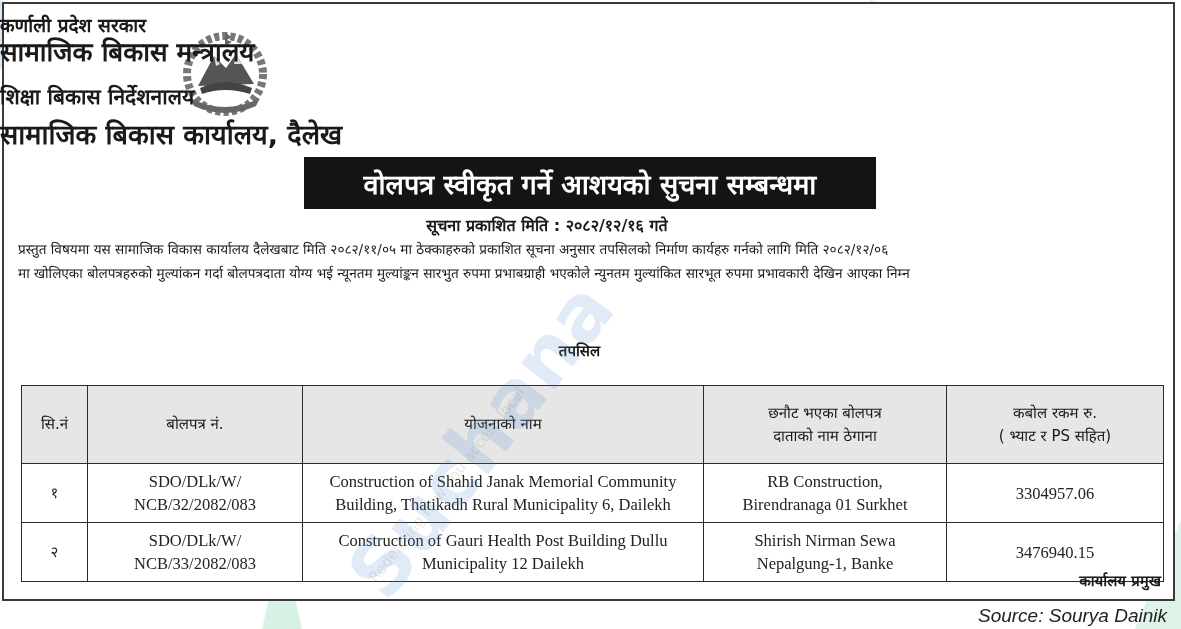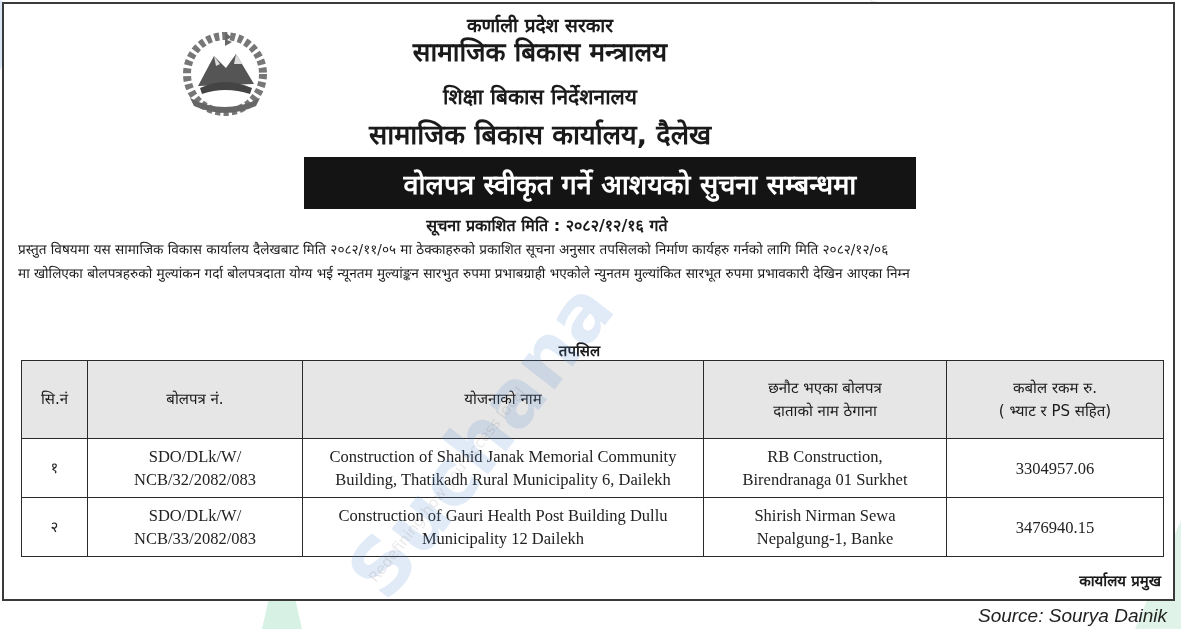--- a/index.html
+++ b/index.html
@@ -29,21 +29,21 @@
     position: absolute;
     left: 176px;
     top: 28px;
     width: 98px;
     height: 92px;
   }
   .hdr {
     position: absolute;
     left: 0;
     width: 1080px;
-    text-align: center;
+    text-align: left;
     font-family: "DejaVu Sans", "Liberation Sans", sans-serif;
     color: #1a1a1a;
     white-space: nowrap;
   }
   .hdr.l1 { top: 12px;  font-size: 19px; font-weight: bold; }
   .hdr.l2 { top: 33px;  font-size: 26px; font-weight: bold; }
   .hdr.l3 { top: 82px;  font-size: 21px; font-weight: bold; }
   .hdr.l4 { top: 115px; font-size: 27px; font-weight: bold; }
   .title-bar {
     position: absolute;
@@ -53,21 +53,20 @@
     height: 52px;
     background: #141414;
     color: #ffffff;
     display: flex;
     align-items: center;
     justify-content: center;
     font-family: "DejaVu Sans", "Liberation Sans", sans-serif;
     font-size: 27px;
     font-weight: bold;
     white-space: nowrap;
-    padding-left: 40px;
   }
   .pub-date {
     position: absolute;
     left: 0;
     width: 1094px;
     top: 214px;
     text-align: center;
     font-family: "DejaVu Sans", "Liberation Sans", sans-serif;
     font-size: 16px;
     font-weight: bold;
@@ -95,21 +94,21 @@
     width: 1159px;
     top: 340px;
     text-align: center;
     font-family: "DejaVu Sans", "Liberation Sans", sans-serif;
     font-size: 15px;
     font-weight: bold;
   }
   table.bids {
     position: absolute;
     left: 21px;
-    top: 360px;
+    top: 385px;
     width: 1142px;
     border-collapse: collapse;
     table-layout: fixed;
   }
   table.bids th, table.bids td {
     border: 1.5px solid #2a2a2a;
     text-align: center;
     vertical-align: middle;
     padding: 0 4px;
   }

